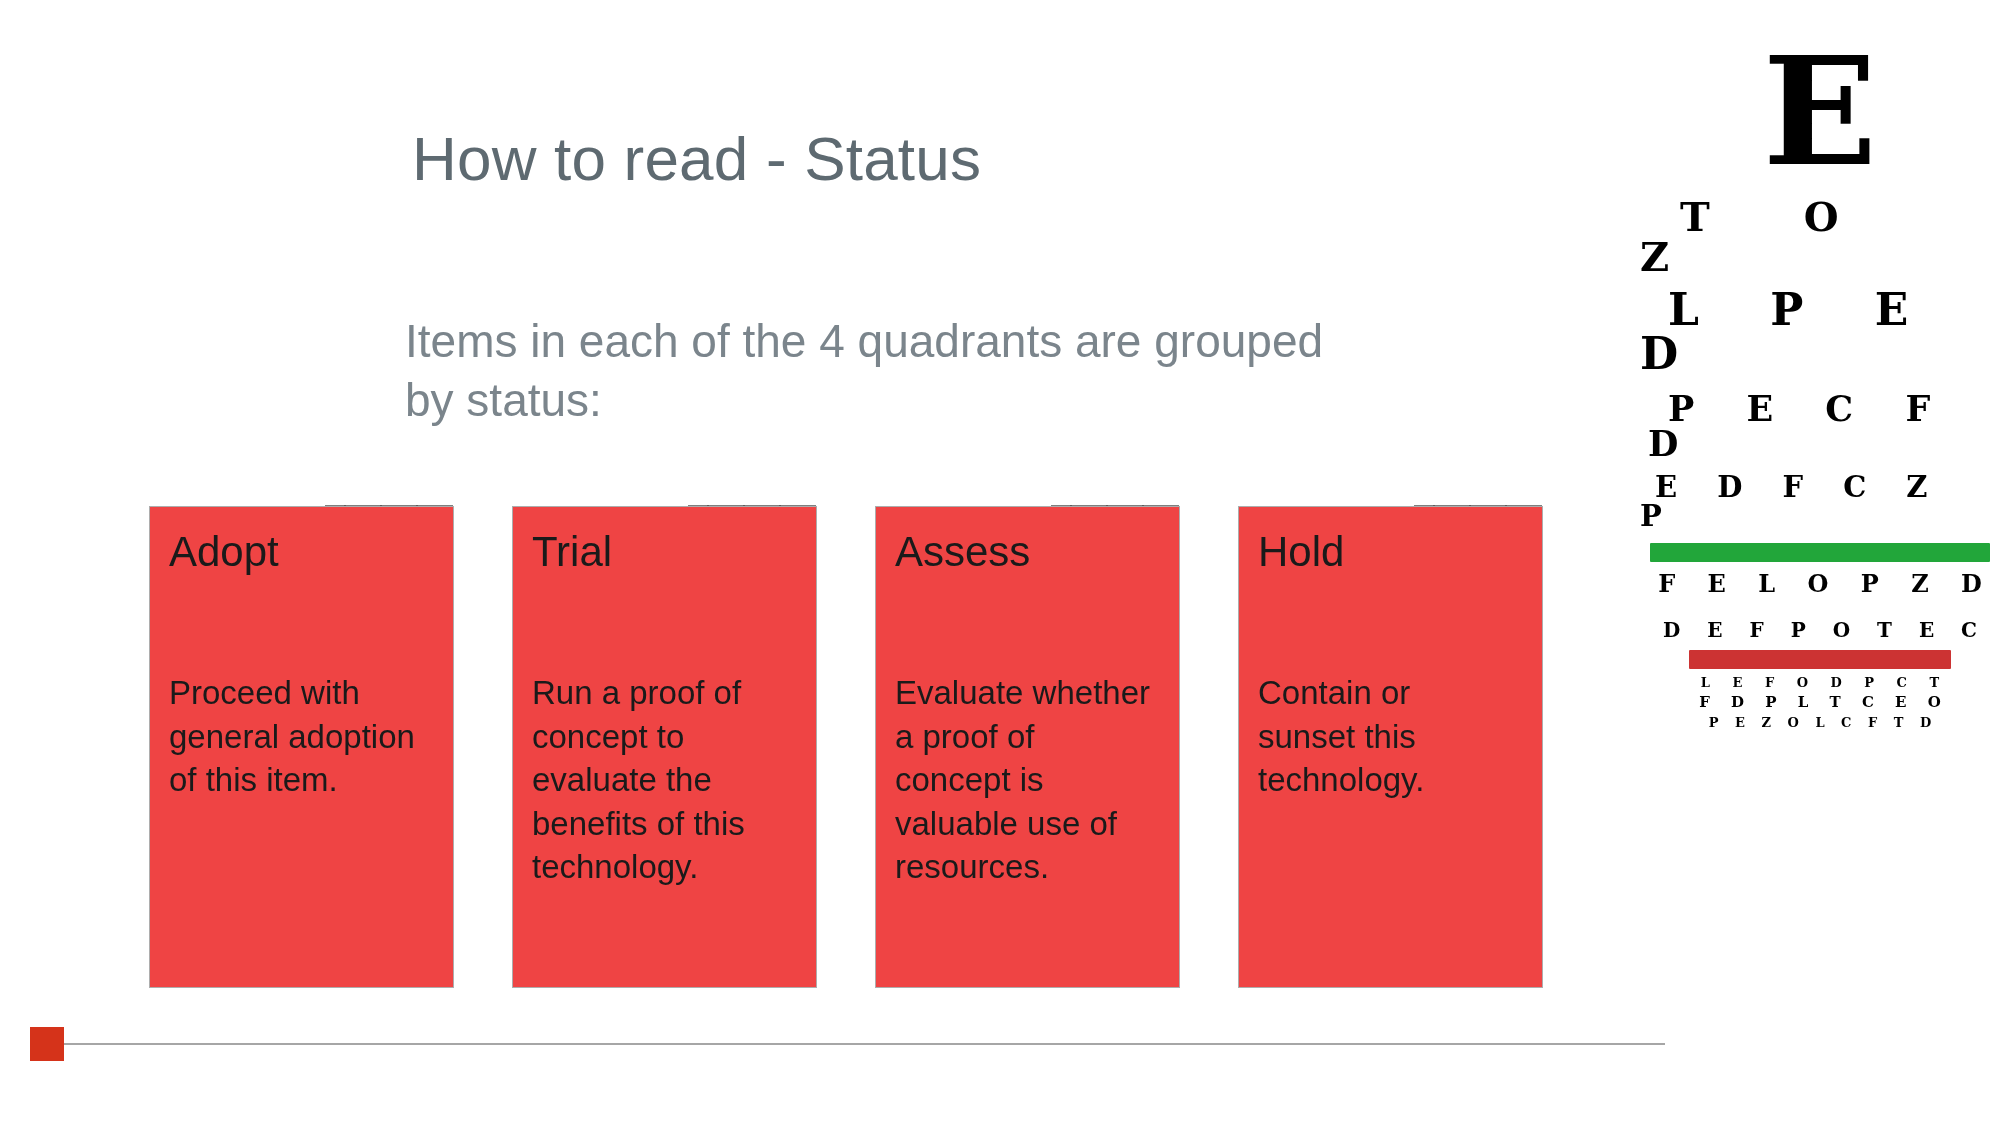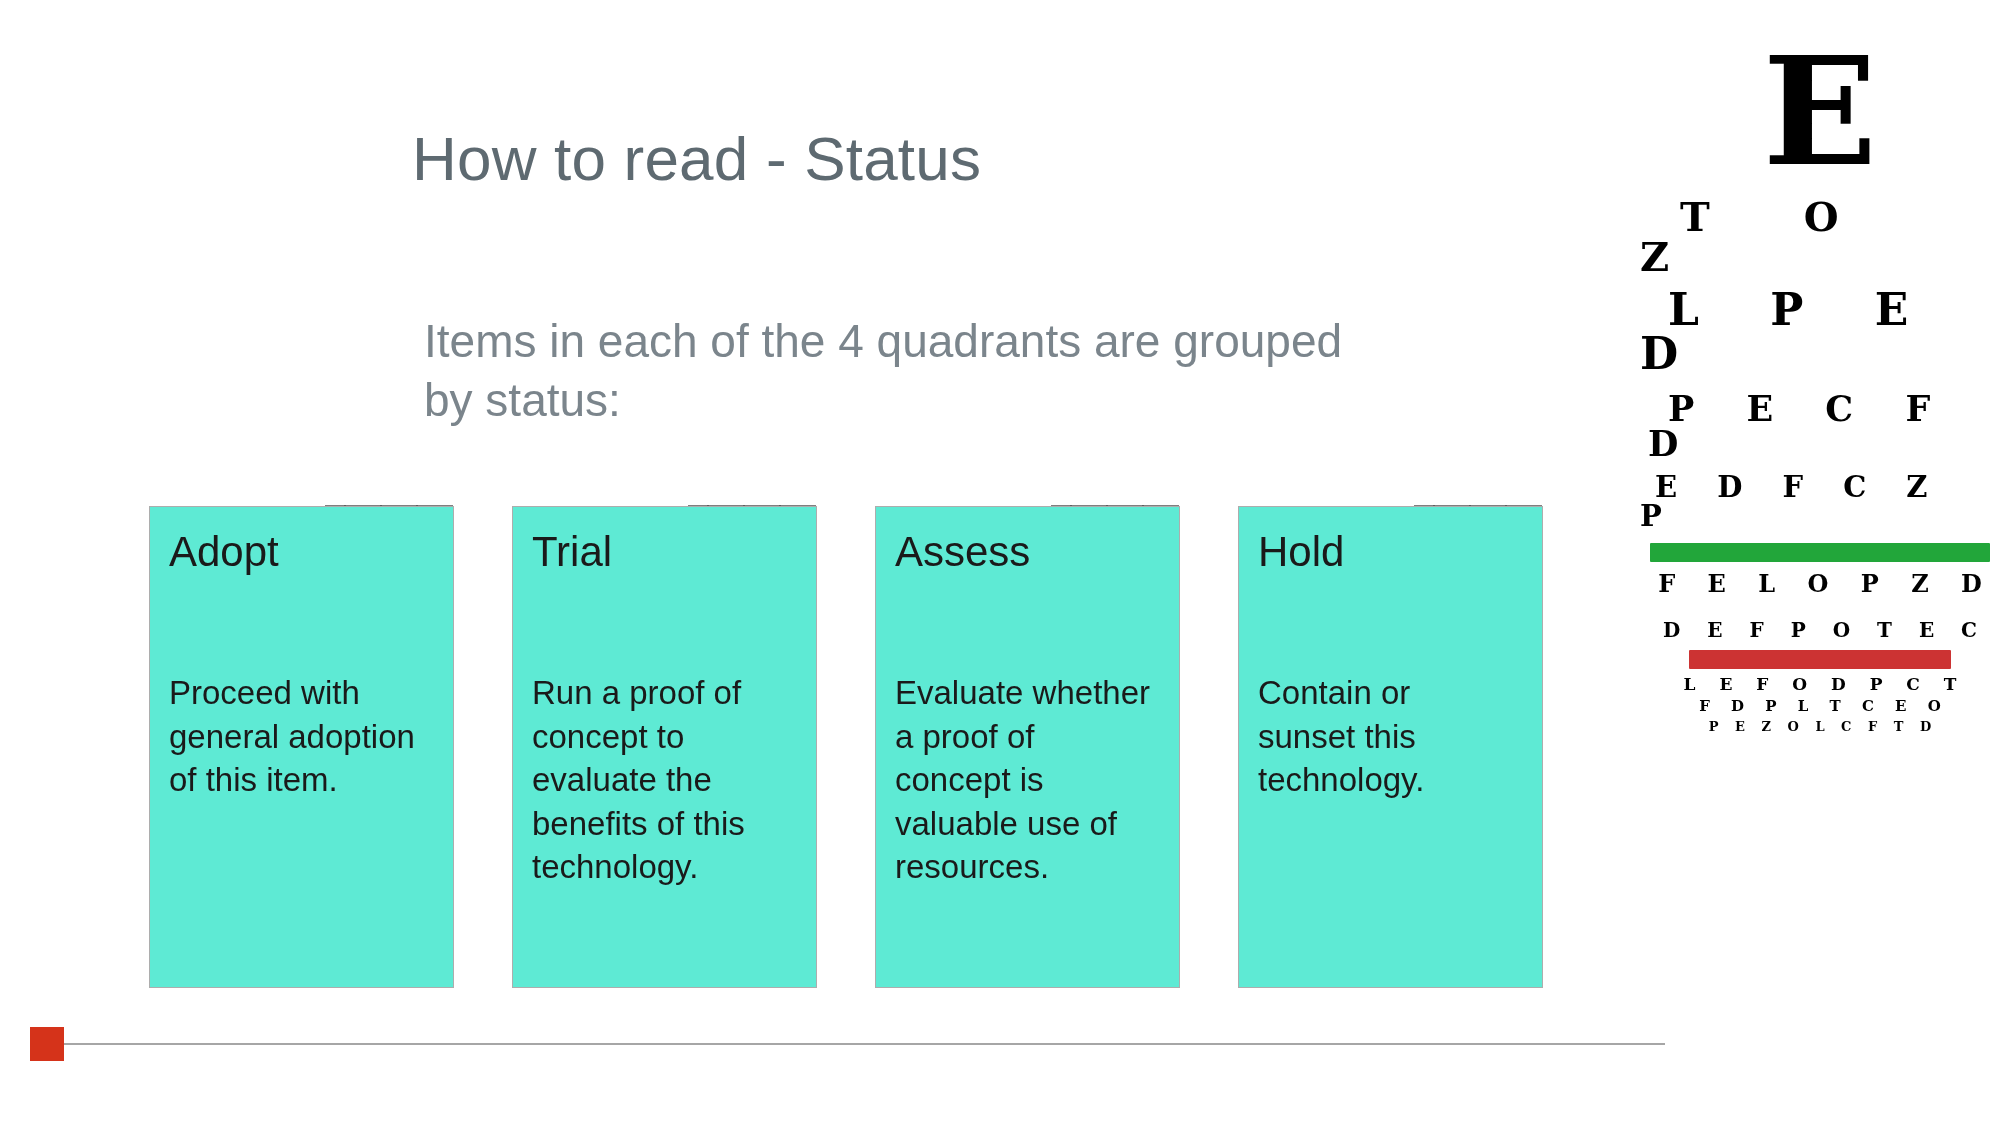--- a/index.html
+++ b/index.html
@@ -34,21 +34,21 @@
     font-size: 62px;
     font-weight: 400;
     line-height: 1.12;
     color: #5e6a71;
     letter-spacing: 0.2px;
     white-space: nowrap;
   }
 
   #subtitle {
     position: absolute;
-    left: 424px;
+    left: 405px;
     top: 312px;
     width: 960px;
     font-size: 46px;
     font-weight: 400;
     line-height: 1.28;
     color: #7b858c;
   }
 
   
   #cards {
@@ -59,21 +59,21 @@
     height: 482px;
     display: flex;
     gap: 58px;
   }
 
   .card {
     position: relative;
     width: 305px;
     height: 482px;
     border: 1.6px solid #adadad;
-    background: #5eead4;
+    background: #ef4444;
     overflow: visible;
   }
 
   .card-clip {
     position: absolute;
     left: -1.6px;
     top: -1.6px;
     width: 305px;
     height: 482px;
     overflow: hidden;
@@ -225,18 +225,18 @@
   <div id="eyechart">
       <div class="eye-row" style="font-size: 150px; letter-spacing: 0px; text-indent: 0px; margin-top: 8px;">E</div>
       <div class="eye-row" style="font-size: 40px; letter-spacing: 40px; text-indent: 40px; margin-top: 11px;">T O Z</div>
       <div class="eye-row" style="font-size: 44px; letter-spacing: 28px; text-indent: 28px; margin-top: 11px;">L P E D</div>
       <div class="eye-row" style="font-size: 35px; letter-spacing: 20px; text-indent: 20px; margin-top: 14.7px; margin-left: 16px;">P E C F D</div>
       <div class="eye-row" style="font-size: 29px; letter-spacing: 15px; text-indent: 15px; margin-top: 12.18px;">E D F C Z P</div>
       <div class="eye-bar" style="background: rgb(34, 166, 58); width: 340px; margin-top: 12px;"></div>
       <div class="eye-row" style="font-size: 24px; letter-spacing: 12px; text-indent: 12px; margin-top: 10.08px;">F E L O P Z D</div>
       <div class="eye-row" style="font-size: 20px; letter-spacing: 10px; text-indent: 10px; margin-top: 24px;">D E F P O T E C</div>
       <div class="eye-bar" style="background: rgb(204, 51, 51); width: 262px; margin-top: 10px;"></div>
-      <div class="eye-row" style="font-size: 17px; letter-spacing: 9px; text-indent: 9px; margin-top: 7.14px;">L E F O D P C T</div>
+      <div class="eye-row" style="font-size: 13px; letter-spacing: 9px; text-indent: 9px; margin-top: 7.14px;">L E F O D P C T</div>
       <div class="eye-row" style="font-size: 15px; letter-spacing: 8px; text-indent: 8px; margin-top: 6.3px;">F D P L T C E O</div>
       <div class="eye-row" style="font-size: 13px; letter-spacing: 6px; text-indent: 6px; margin-top: 6px;">P E Z O L C F T D</div>
     </div>
 
 </div>
 
 </body></html>

